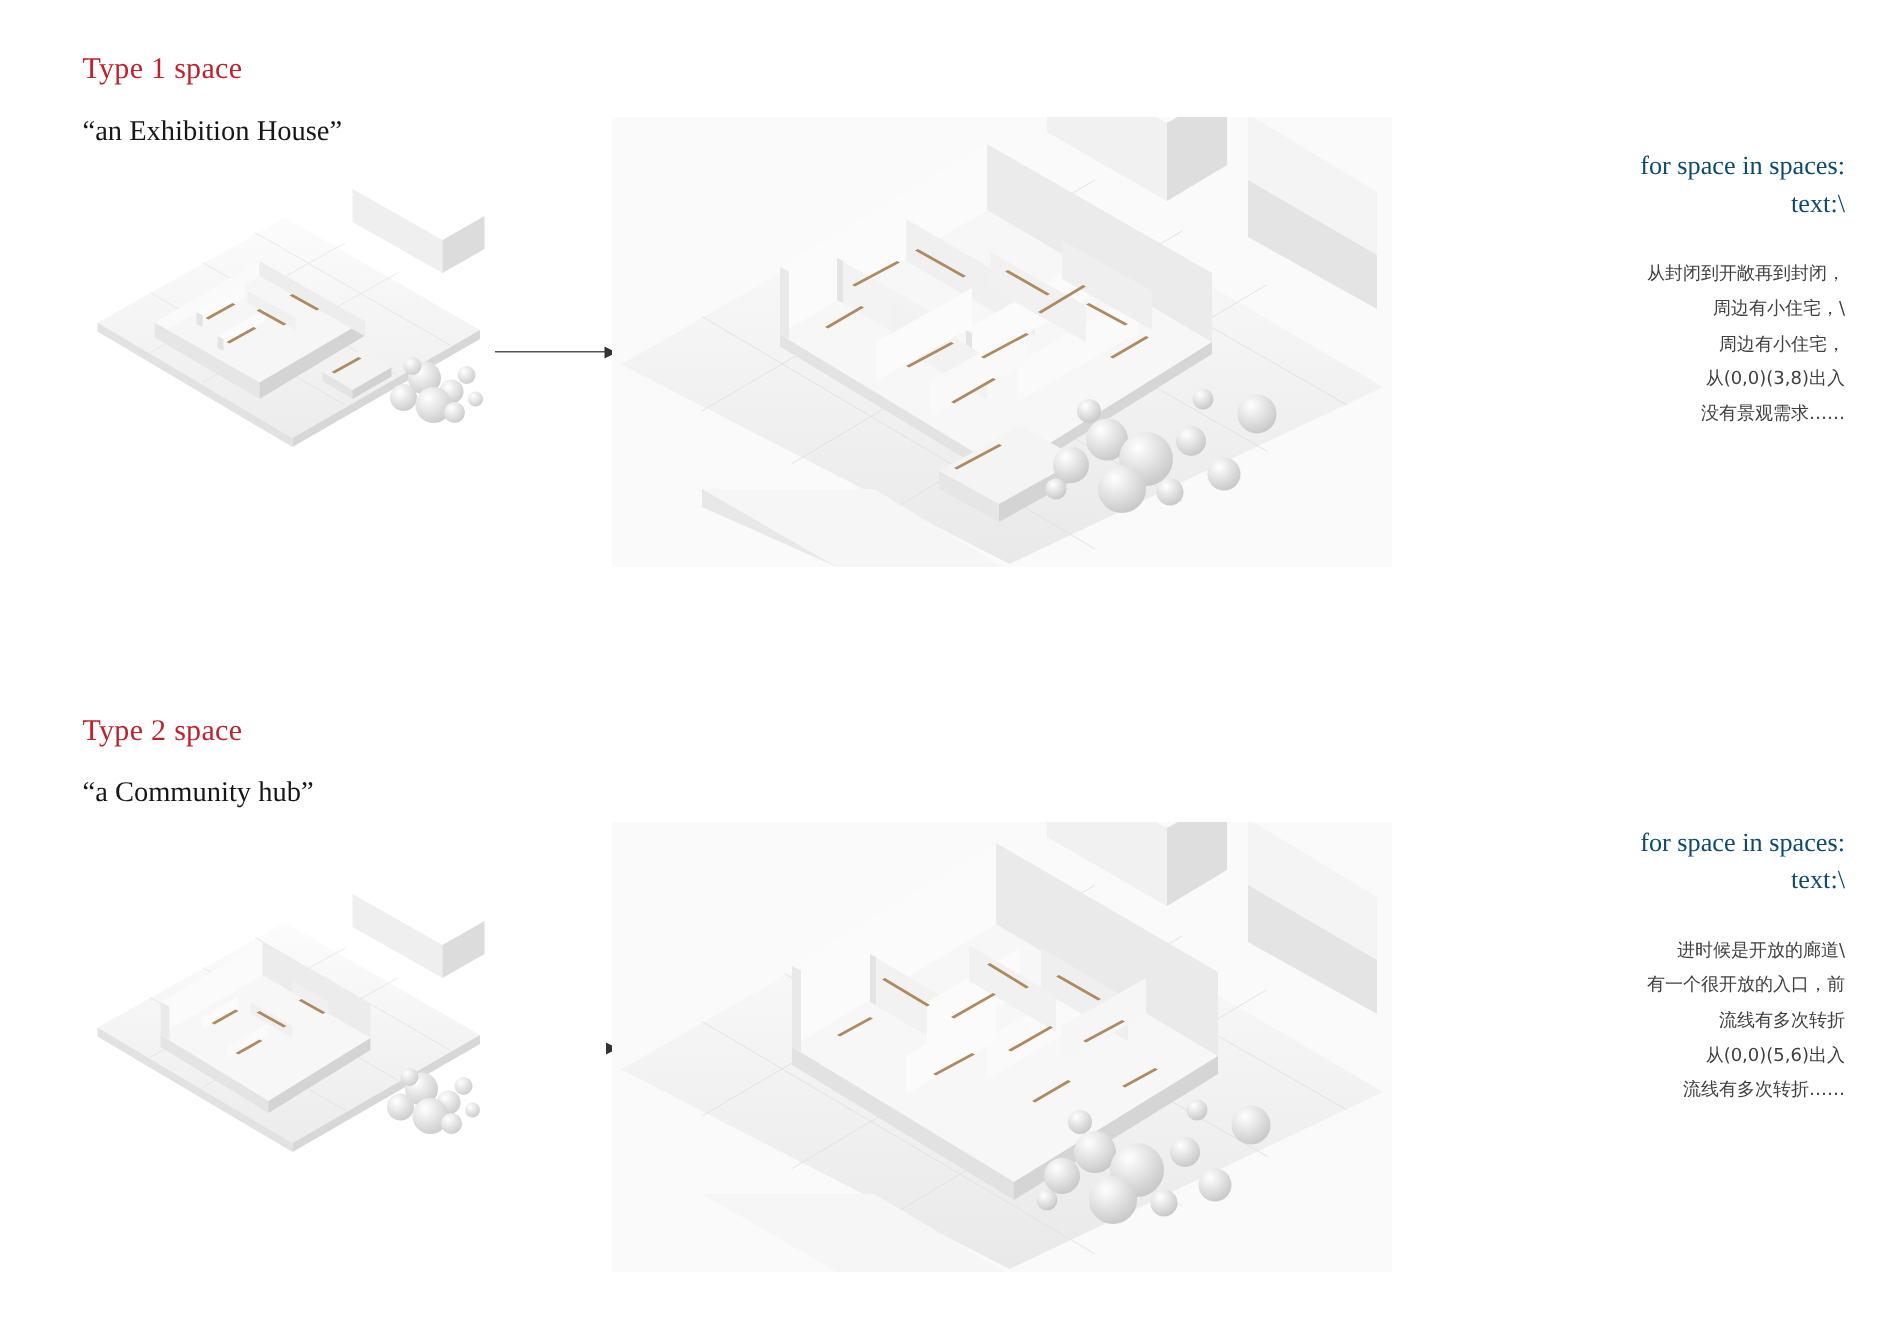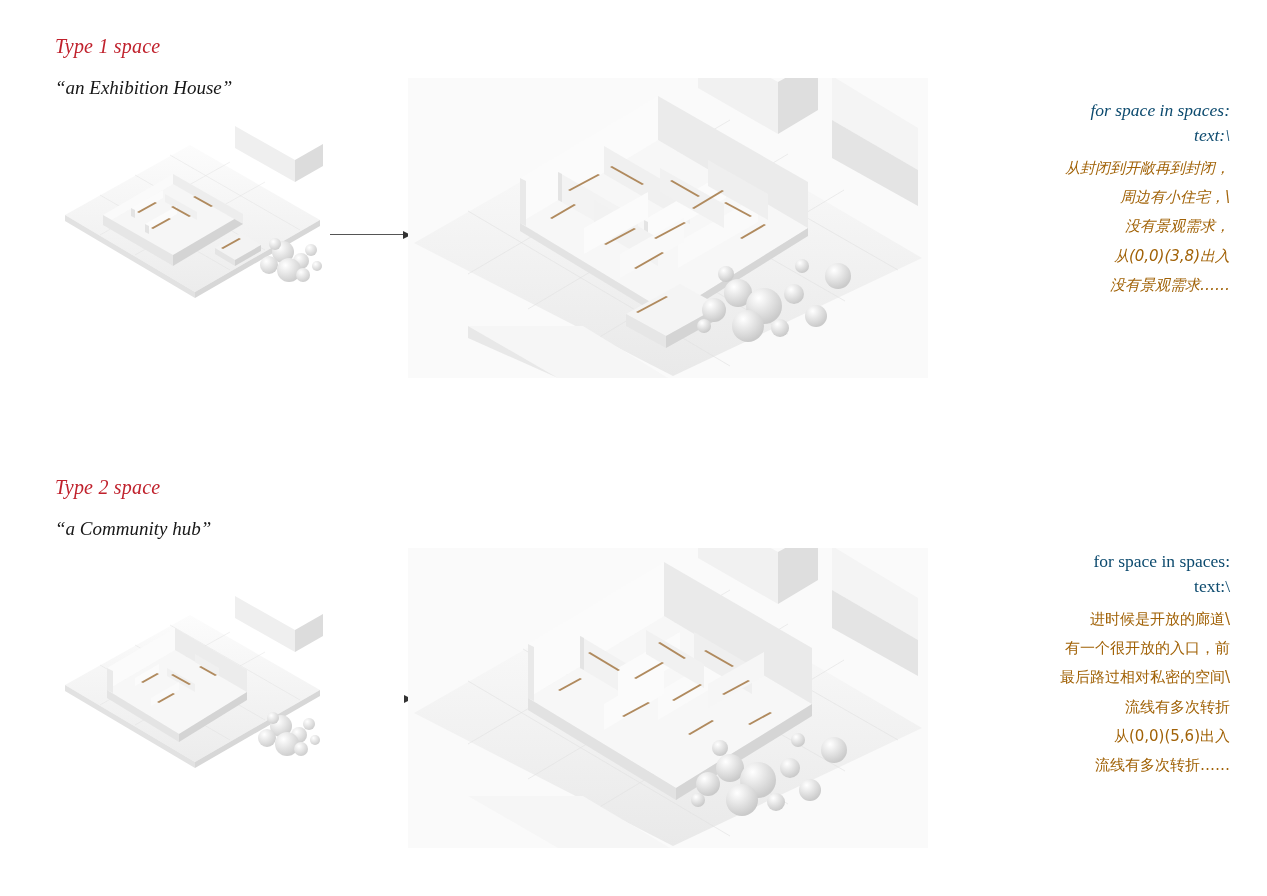--- a/index.html
+++ b/index.html
@@ -13,21 +13,20 @@
     position: relative;
     overflow: hidden;
     font-family: "Liberation Serif", serif;
     color: #1a1a1a;
   }
 
   .section {
     position: absolute;
     left: 0;
     width: 1009px;
-    font-style: italic;
   }
   .section-1 { top: 0; height: 448px; }
   .section-2 { top: 448px; height: 448px; }
 
   
   .title-block {
     position: absolute;
     left: 55px;
   }
   .section-1 .title-block { top: 34px; }
@@ -59,24 +58,24 @@
   .section-1 .right-col { left: 1000px; top: 98px; }
 
   .right-head {
     font-family: "Liberation Serif", serif;
     font-size: 17.5px;
     color: #0c4a6e;
     line-height: 1.45;
     white-space: nowrap;
   }
   .right-body {
-    margin-top: 5px;
+    margin-top: 22px;
     font-family: "DejaVu Sans", sans-serif;
-    font-size: 15px;
-    color: #a16207;
+    font-size: 12px;
+    color: #404040;
     line-height: 1.95;
   }
   .right-body div { white-space: nowrap; }
 
   
   .arrow {
     position: absolute;
     height: 1px;
     background: #555;
   }
@@ -284,21 +283,21 @@
       </g>
     </svg>
   </div>
 
   <div class="right-col">
     <div class="right-head">for space in spaces:</div>
     <div class="right-head">text:\</div>
     <div class="right-body">
       <div>从封闭到开敞再到封闭，</div>
       <div>周边有小住宅，\</div>
-      <div>没有景观需求，</div>
+      <div>周边有小住宅，</div>
       <div>从(0,0)(3,8)出入</div>
       <div>没有景观需求……</div>
     </div>
   </div>
 </div>
 
 <div class="section section-2">
 
   <div class="title-block">
     <div class="title-main">Type 2 space</div>
@@ -440,18 +439,17 @@
     </g>
   </svg>
 </div>
 
 <div class="right-col" style="left:1000px; top:549px;">
   <div class="right-head">for space in spaces:</div>
   <div class="right-head">text:\</div>
   <div class="right-body">
     <div>进时候是开放的廊道\</div>
     <div>有一个很开放的入口，前</div>
-    <div>最后路过相对私密的空间\</div>
     <div>流线有多次转折</div>
     <div>从(0,0)(5,6)出入</div>
     <div>流线有多次转折……</div>
   </div>
 </div>
 
 </body></html>

